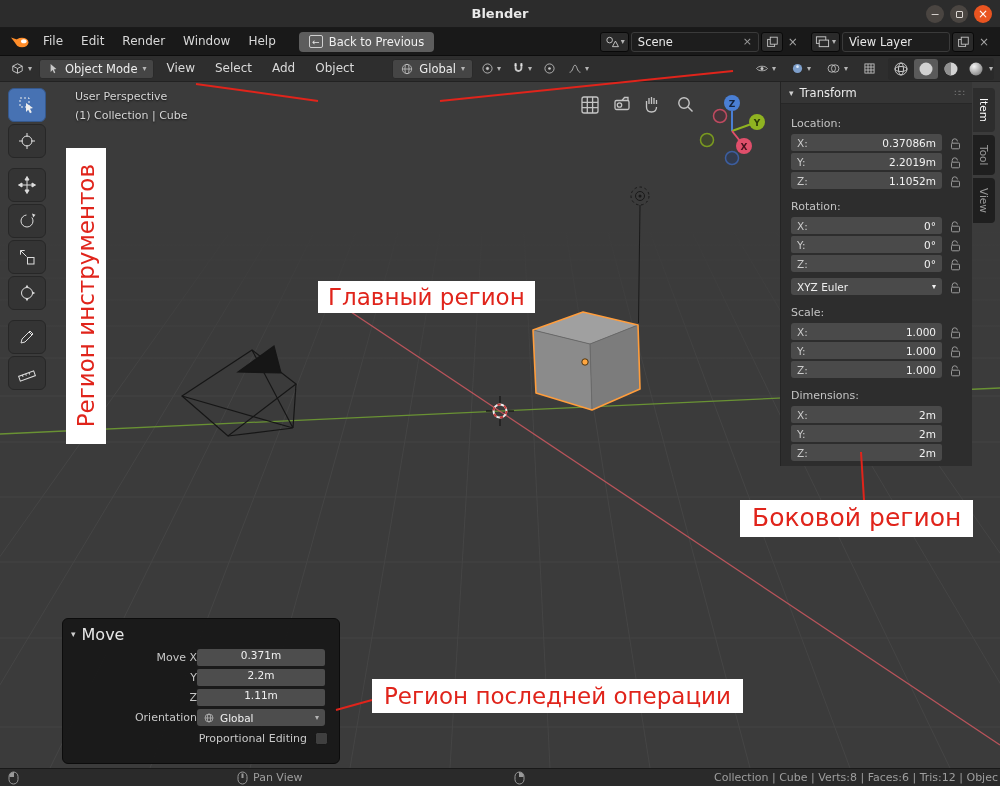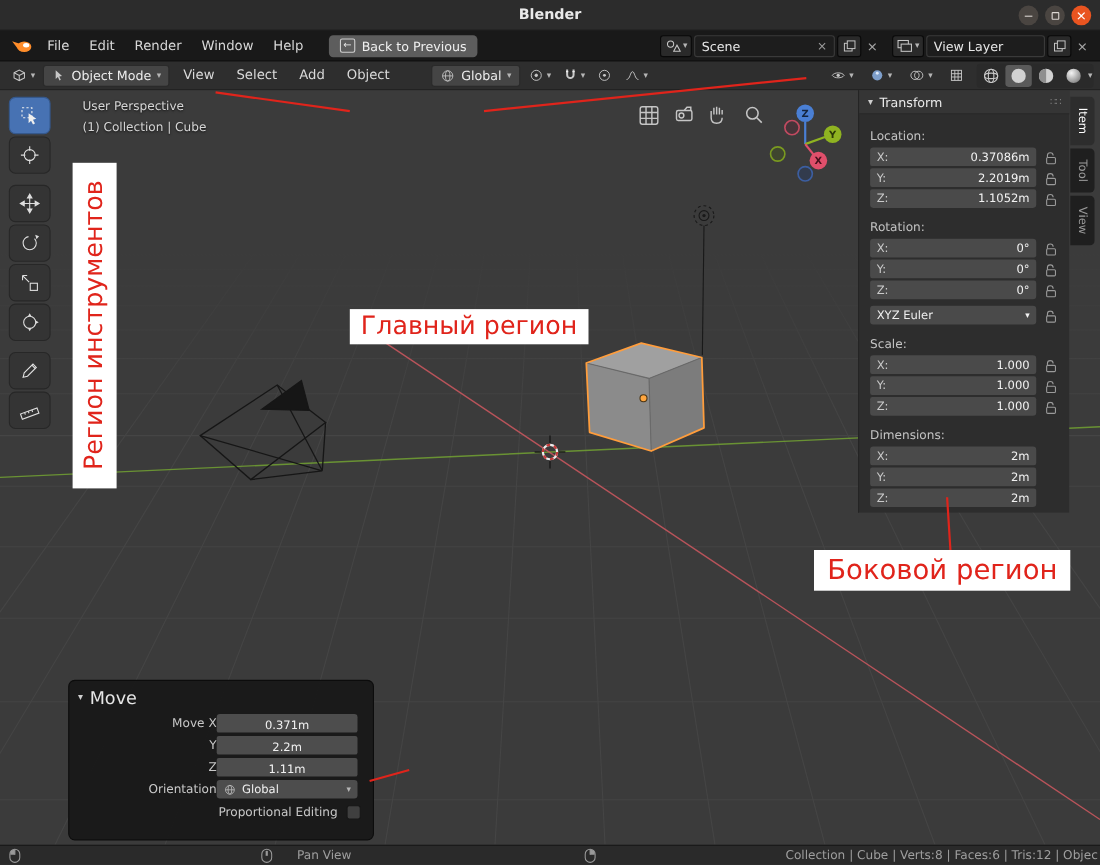--- a/index.html
+++ b/index.html
@@ -69,32 +69,32 @@
 .ntabs{position:absolute;left:973px;top:88px;z-index:10;display:flex;flex-direction:column;gap:3px}
 .ntab{writing-mode:vertical-rl;padding:10px 5px;font-size:10.5px;border-radius:0 4px 4px 0;background:#1f1f1f;color:#9a9a9a}
 .ntab.active{background:#2d2d2d;color:#fff}
 
 
 .oppanel{position:absolute;left:62px;top:618px;width:278px;height:146px;background:rgba(24,24,24,.93);border:1px solid #0c0c0c;border-radius:6px;z-index:20;padding:6px 8px}
 .op-header{display:flex;align-items:center;gap:6px;height:18px;margin-bottom:6px}
 .op-title{font-size:16px;color:#e6e6e6}
 .oprow{display:flex;align-items:center;height:17px;margin-bottom:3px}
 .oplabel{width:126px;text-align:right;font-size:11px;color:#c8c8c8}
-.opfield{width:128px;height:17px;background:#4d4d4d;border-radius:2px;display:flex;align-items:flex-end;justify-content:center;font-size:10.5px;color:#f0f0f0}
+.opfield{width:128px;height:17px;background:#4d4d4d;border-radius:2px;display:flex;align-items:flex-start;justify-content:center;font-size:10.5px;color:#f0f0f0}
 .oprow:nth-child(2) .opfield{border-radius:3px 3px 2px 2px}
 .opdd{width:128px;height:17px;background:#4d4d4d;border-radius:3px;display:flex;align-items:center;gap:5px;padding:0 6px;font-size:10.5px;color:#f0f0f0}
 .opdd .chev{margin-left:auto}
 .proprow{display:flex;align-items:center;margin-top:6px}
 .proplabel{width:244px;text-align:right;padding-right:8px;font-size:11px;color:#c8c8c8}
 .checkbox{width:13px;height:13px;background:#3f3f3f;border:1px solid #171717;border-radius:2.5px}
 
 
 .statusbar{position:absolute;left:0;top:768px;width:1000px;height:18px;background:#2a2a2a;border-top:1px solid #191919;display:flex;align-items:center;font-size:11px;color:#9e9e9e;overflow:hidden}
 .sb1{margin-left:8px;display:flex;align-items:center}
-.sb2{margin-left:218px;display:flex;align-items:center;gap:22px}
+.sb2{margin-left:218px;display:flex;align-items:center;gap:5px}
 .sb3{margin-left:212px;display:flex;align-items:center}
 .sbstats{margin-left:auto;white-space:nowrap;padding-right:2px}
 
 
 .annsvg{position:absolute;left:0;top:0;z-index:55;pointer-events:none}
 .ann{position:absolute;background:#fff;color:#e0241b;z-index:56;display:flex;align-items:center;justify-content:center;line-height:1.15}
 .ann-header{left:312px;top:96px;font-size:22px;padding:3px 10px}
 .ann-tools{left:66px;top:148px;width:40px;height:296px;font-size:23px}
 .ann-tools span{writing-mode:vertical-rl;transform:rotate(180deg)}
 .ann-main{left:318px;top:281px;font-size:23px;padding:3px 10px}
@@ -714,14 +714,15 @@
       <line x1="440" y1="101" x2="733" y2="71"></line>
       <line x1="864" y1="500" x2="861" y2="452"></line>
       <line x1="372" y1="700" x2="336" y2="710"></line>
     </g>
   </svg>
   <div class="ann ann-tools">
       <span>Регион инструментов</span>
     </div>
   <div class="ann ann-main">Главный регион</div>
   <div class="ann ann-side">Боковой регион</div>
+  <div class="ann ann-op">Регион последней операции</div>
 
 </div>
 
 </body></html>

